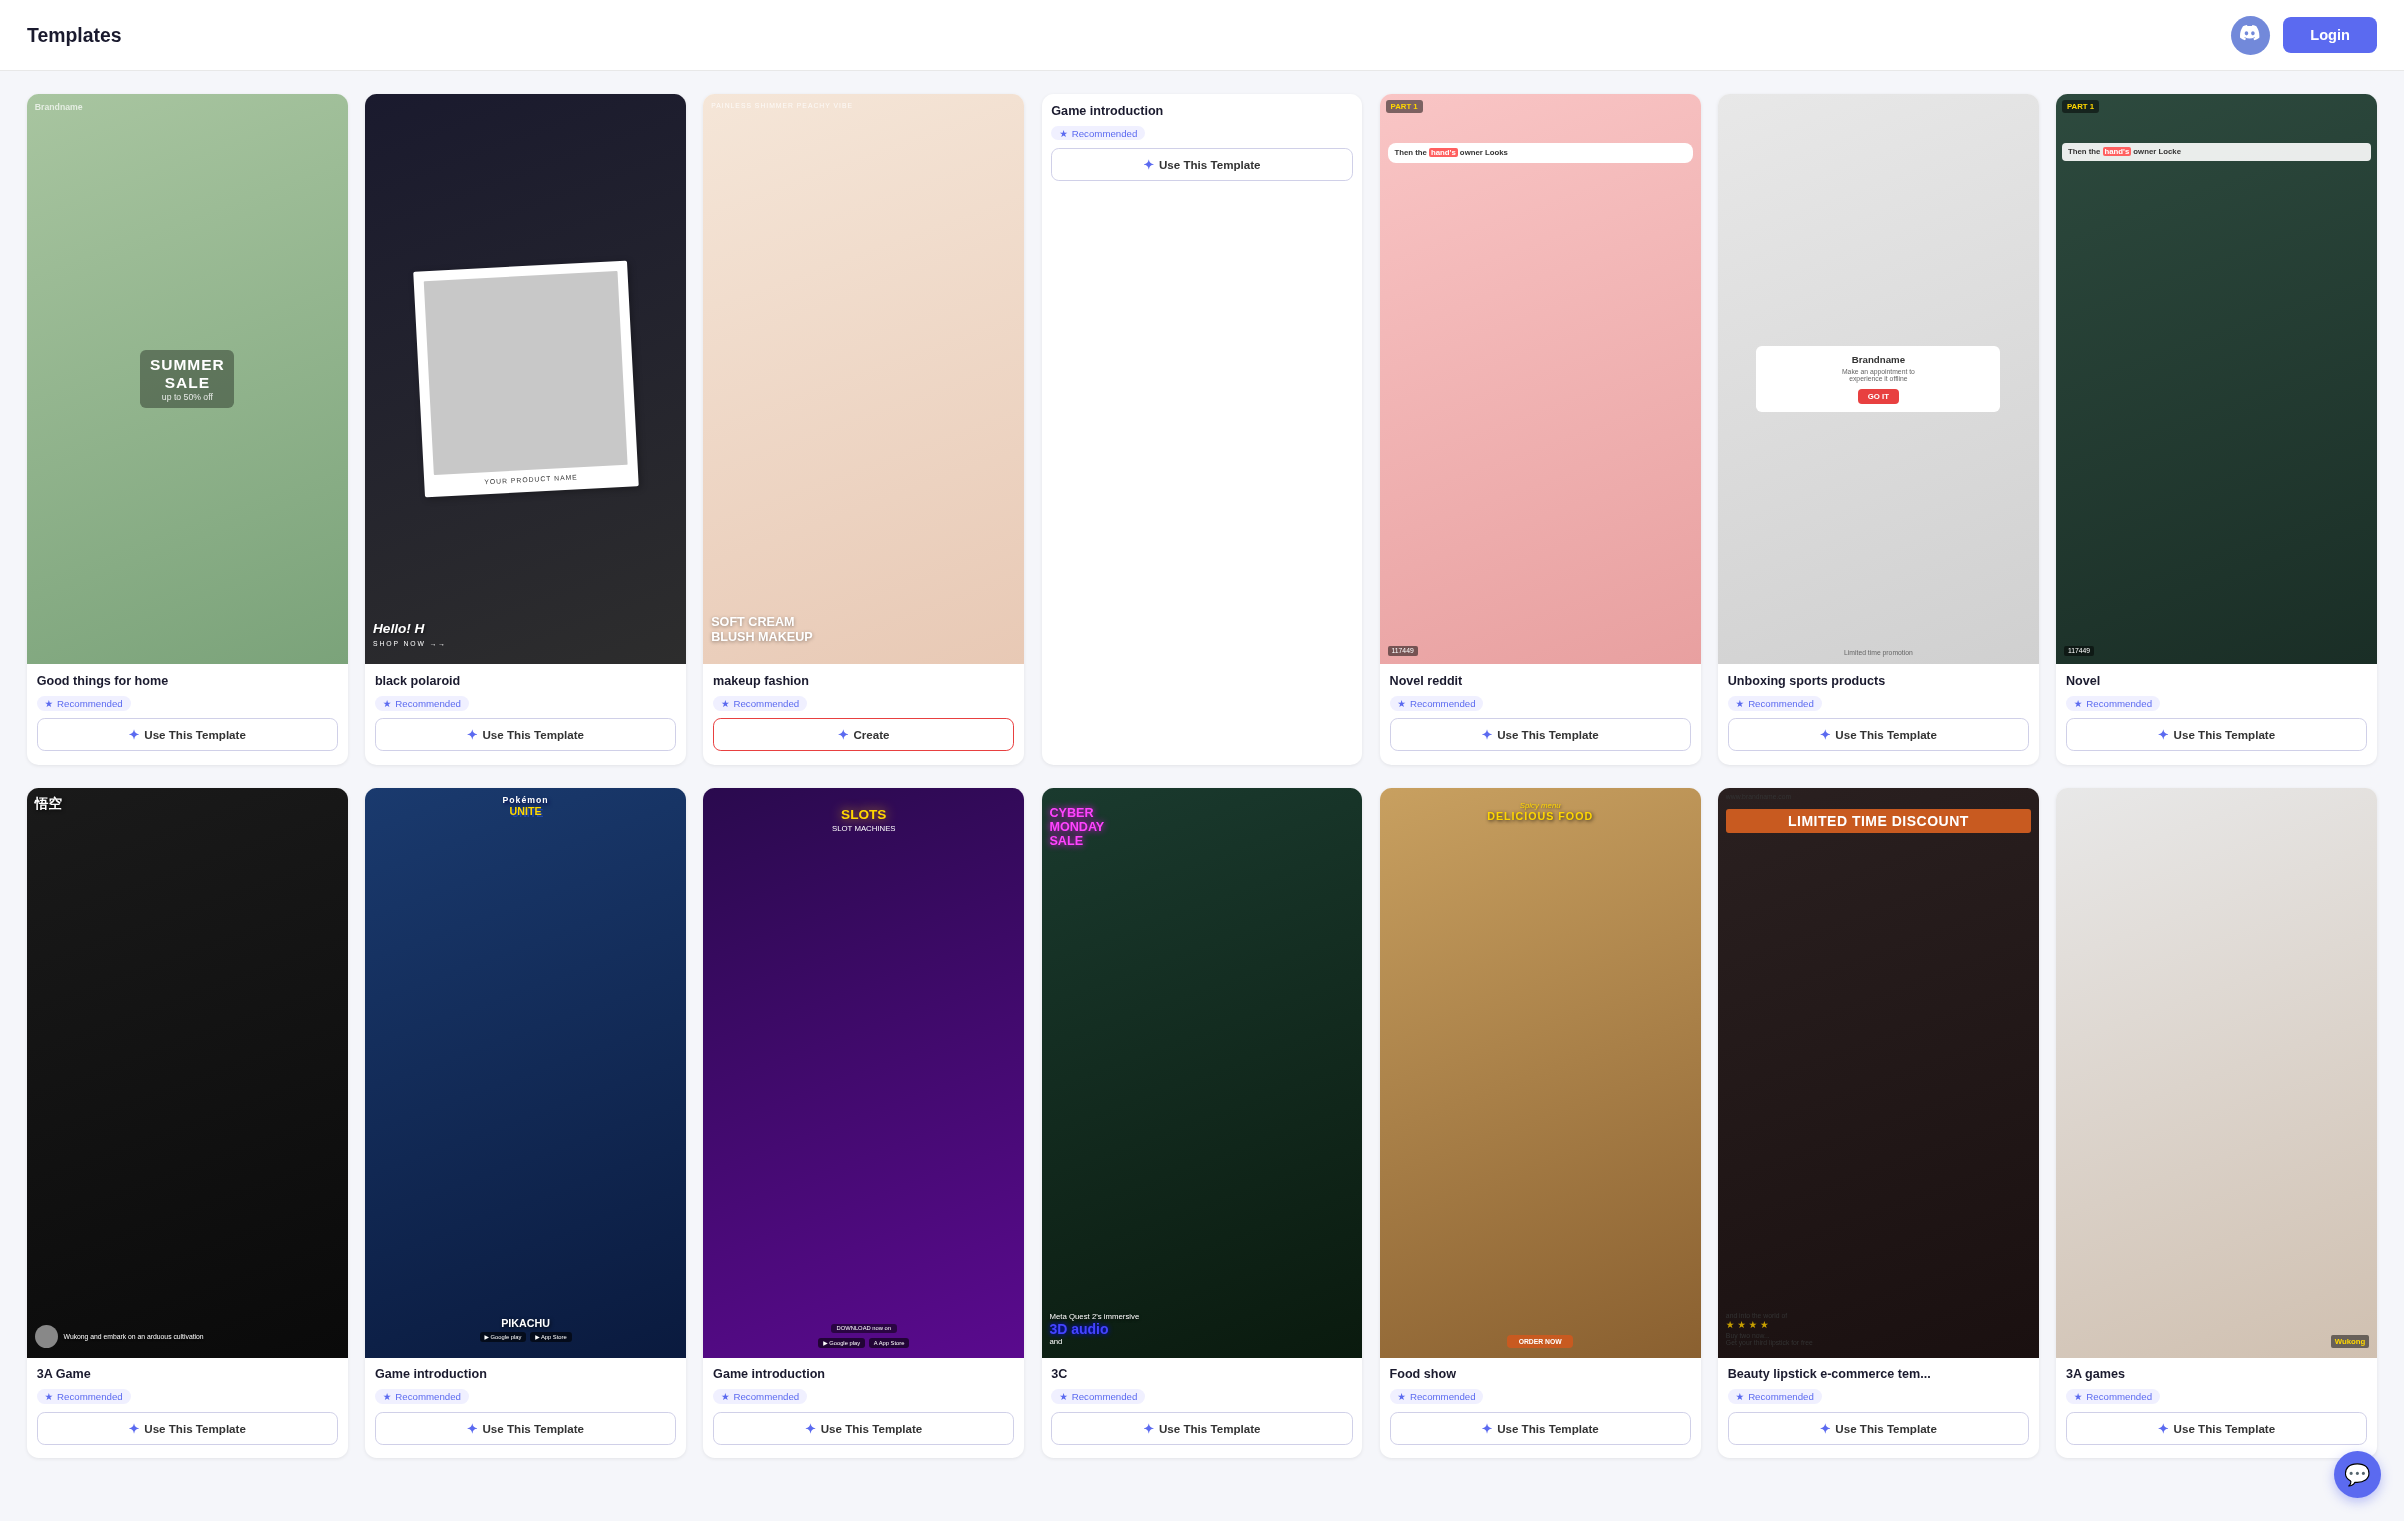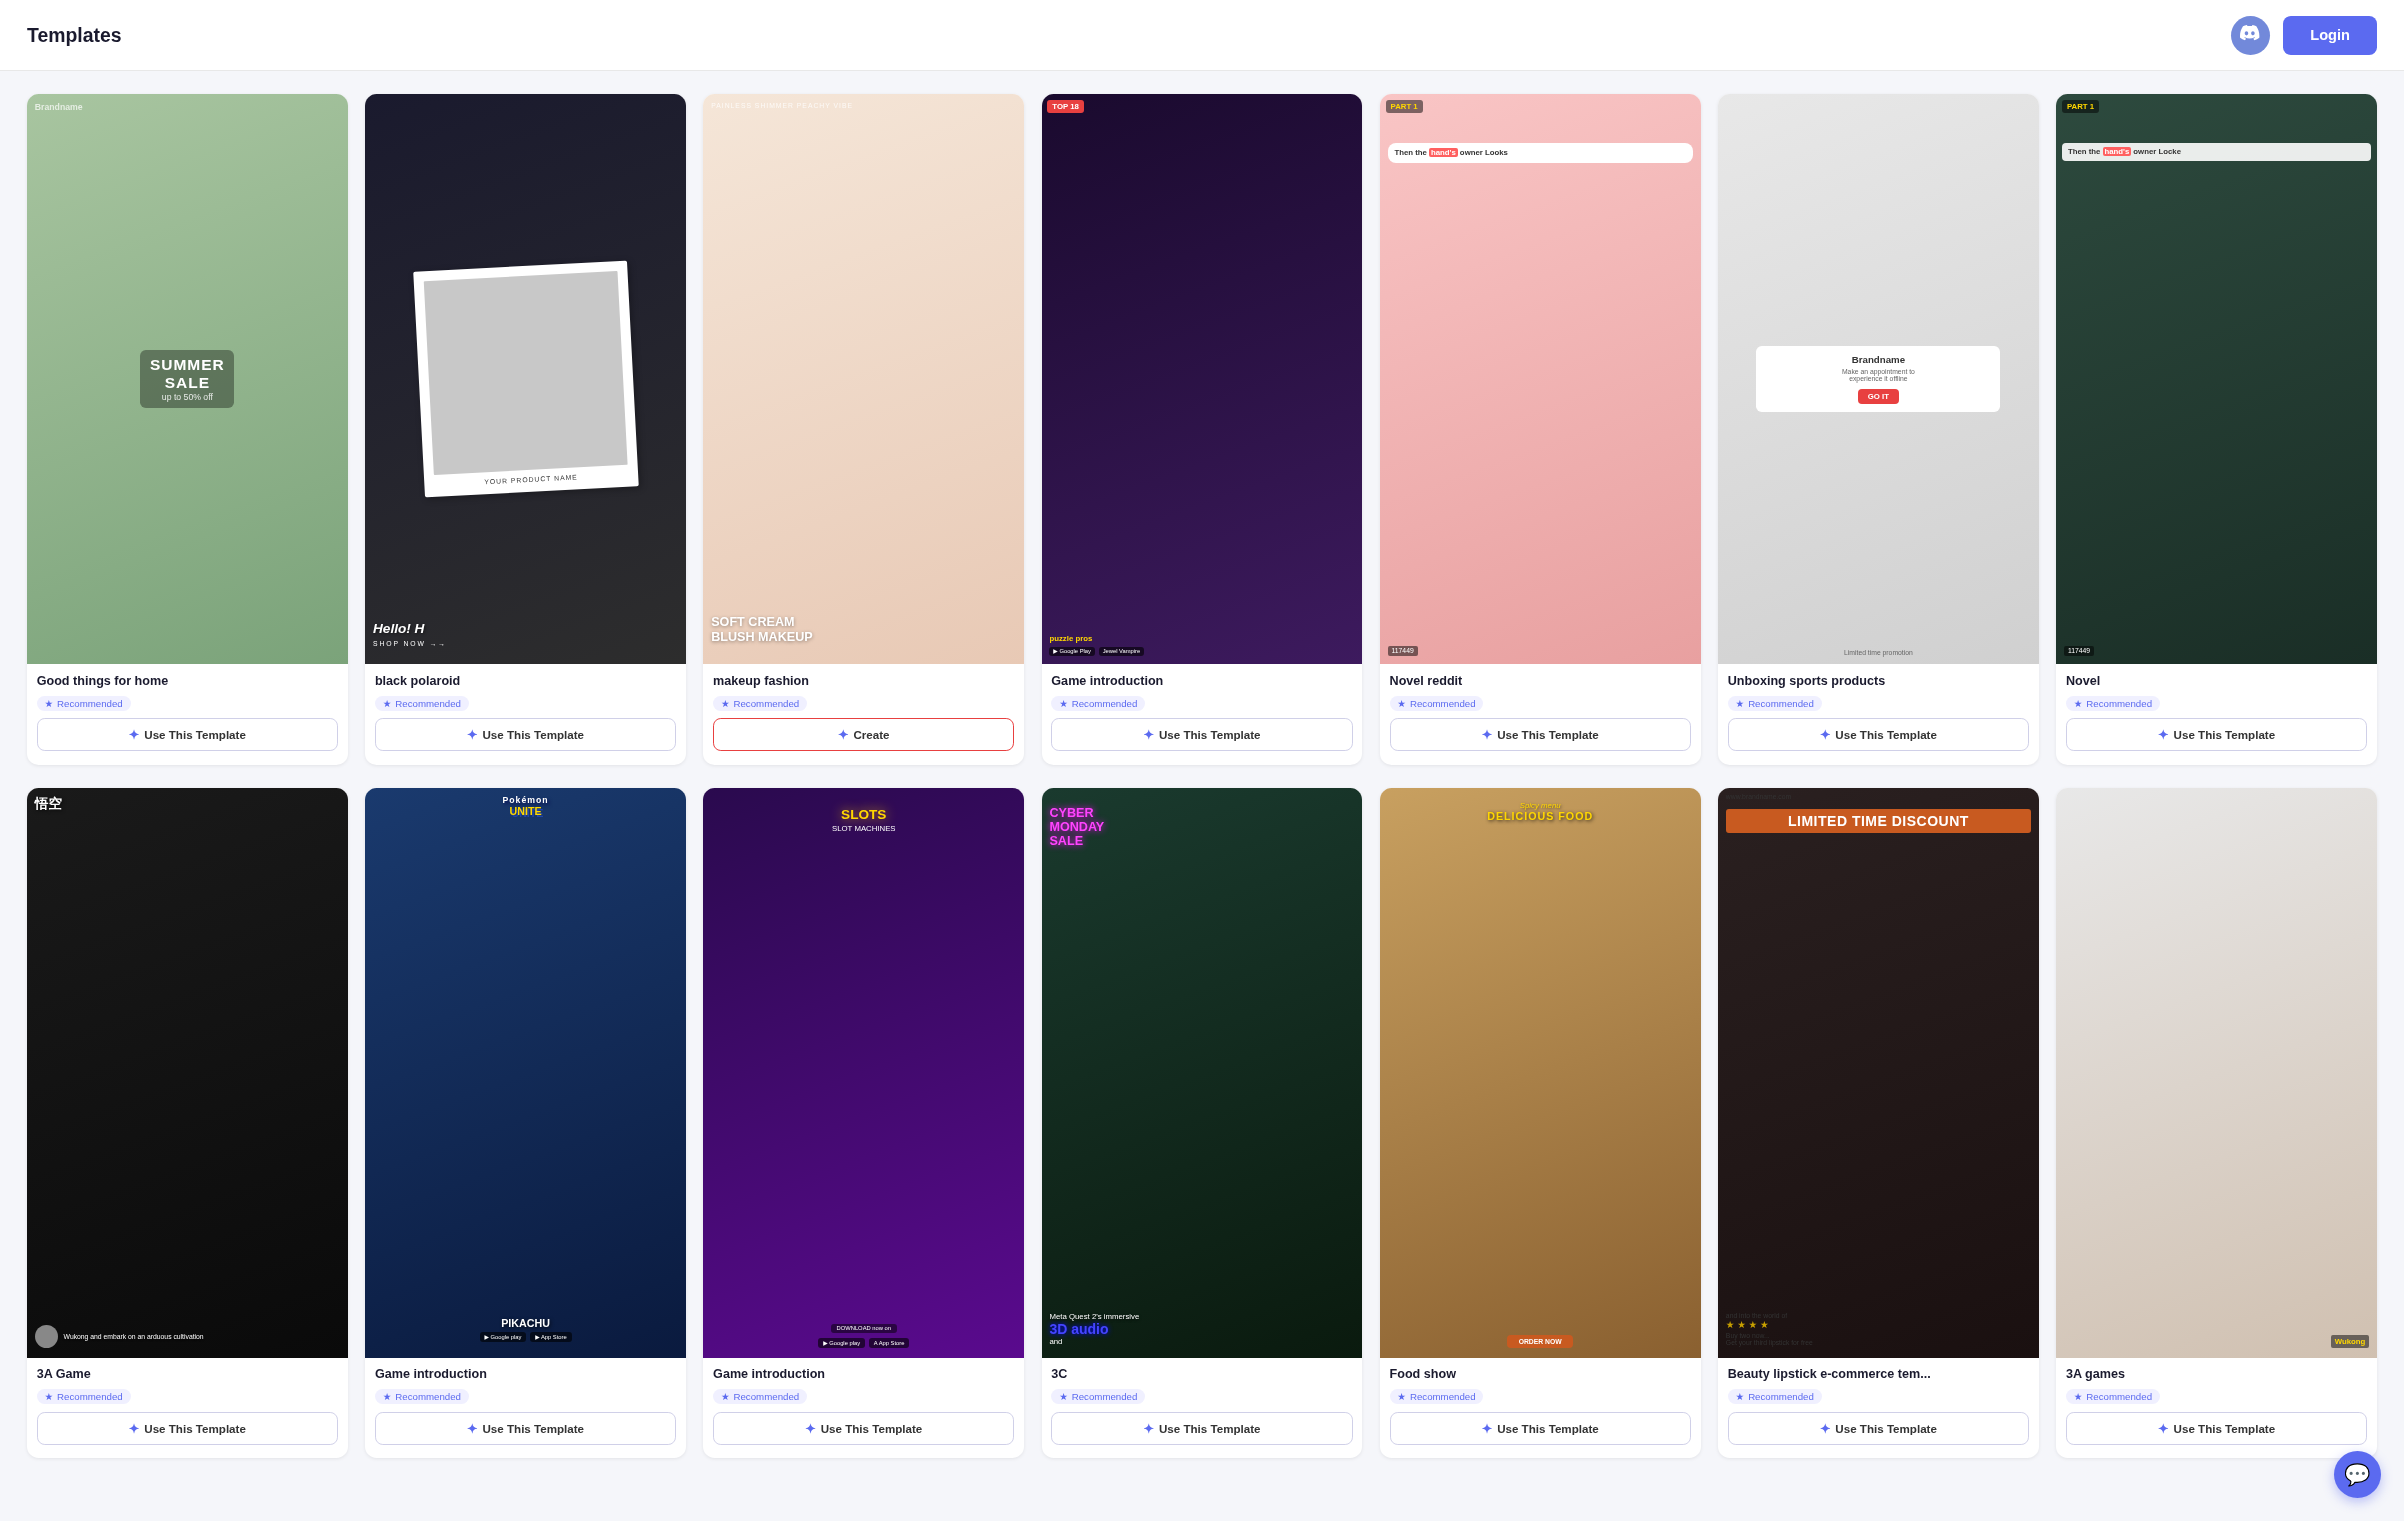--- a/index.html
+++ b/index.html
@@ -16,20 +16,21 @@
       background: #fff;
       border-bottom: 1px solid #e8e8e8;
     }
     .header-title {
       font-size: 19.4px;
       font-weight: 700;
       color: #1a1a2e;
     }
     .header-right {
       display: flex;
+      align-items: center;
       gap: 13.6px;
     }
     .discord-btn {
       width: 39px;
       height: 39px;
       border-radius: 50%;
       background: #7289da;
       display: flex;
       align-items: center;
       justify-content: center;
@@ -335,34 +336,20 @@
         <span class="badge-star">★</span>
         <span>Recommended</span>
       </div>
       <button class="use-btn create-btn">
         <span class="btn-plus-create">✦</span>
         <span>Create</span>
       </button>
     </div>
   </div>
         <div class="card">
-    <div class="card-thumbnail thumb-4">
-      <div class="thumb-overlay">
-
-    <div class="top-badge">TOP 18</div>
-    <div style="position:absolute;bottom:7.8px;left:7.8px;right:7.8px;">
-      <div style="font-size:7.8px;color:#ffd700;font-weight:700;">puzzle pros</div>
-      <div style="display:flex;gap:3.9px;margin-top:3.9px;">
-        <div style="background:rgba(0,0,0,0.6);border-radius:2.9px;padding:1.9px 3.9px;font-size:5.8px;color:#fff;">▶ Google Play</div>
-        <div style="background:rgba(0,0,0,0.6);border-radius:2.9px;padding:1.9px 3.9px;font-size:5.8px;color:#fff;">Jewel Vampire</div>
-      </div>
-    </div>
-
-      </div>
-    </div>
     <div class="card-info">
       <div class="card-name">Game introduction</div>
       <div class="badge">
         <span class="badge-star">★</span>
         <span>Recommended</span>
       </div>
       <button class="use-btn">
         <span class="btn-plus">✦</span>
         <span>Use This Template</span>
       </button>

